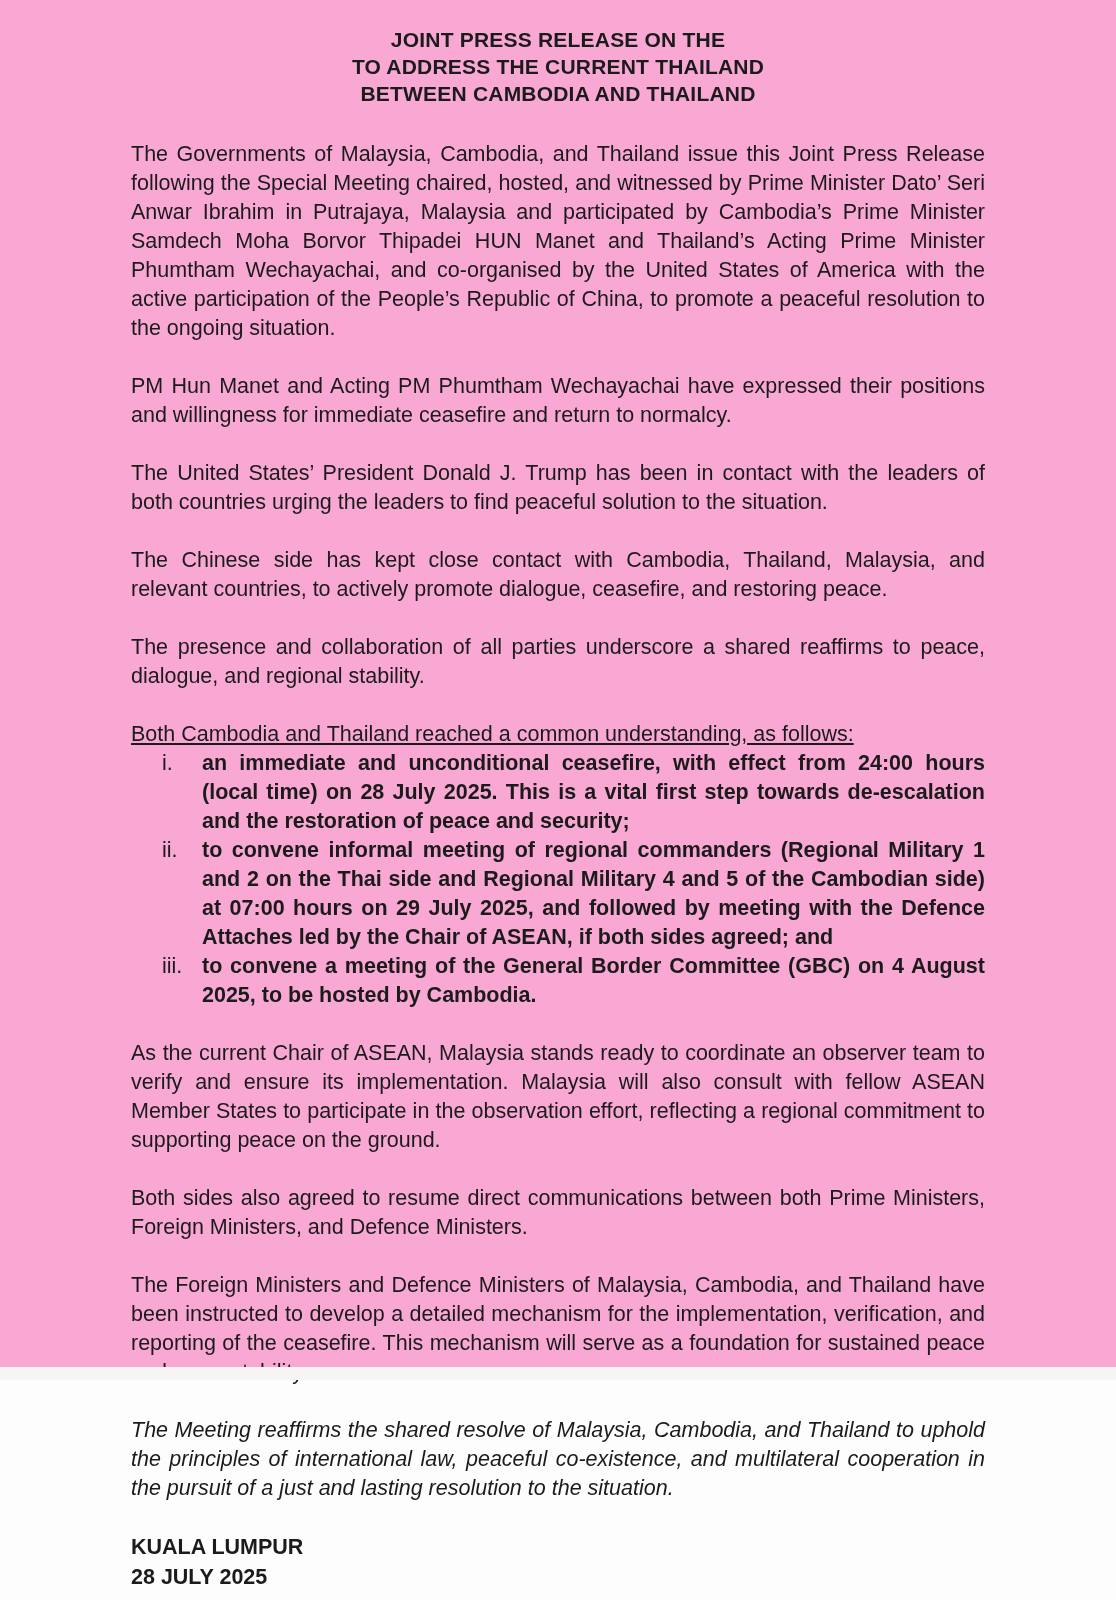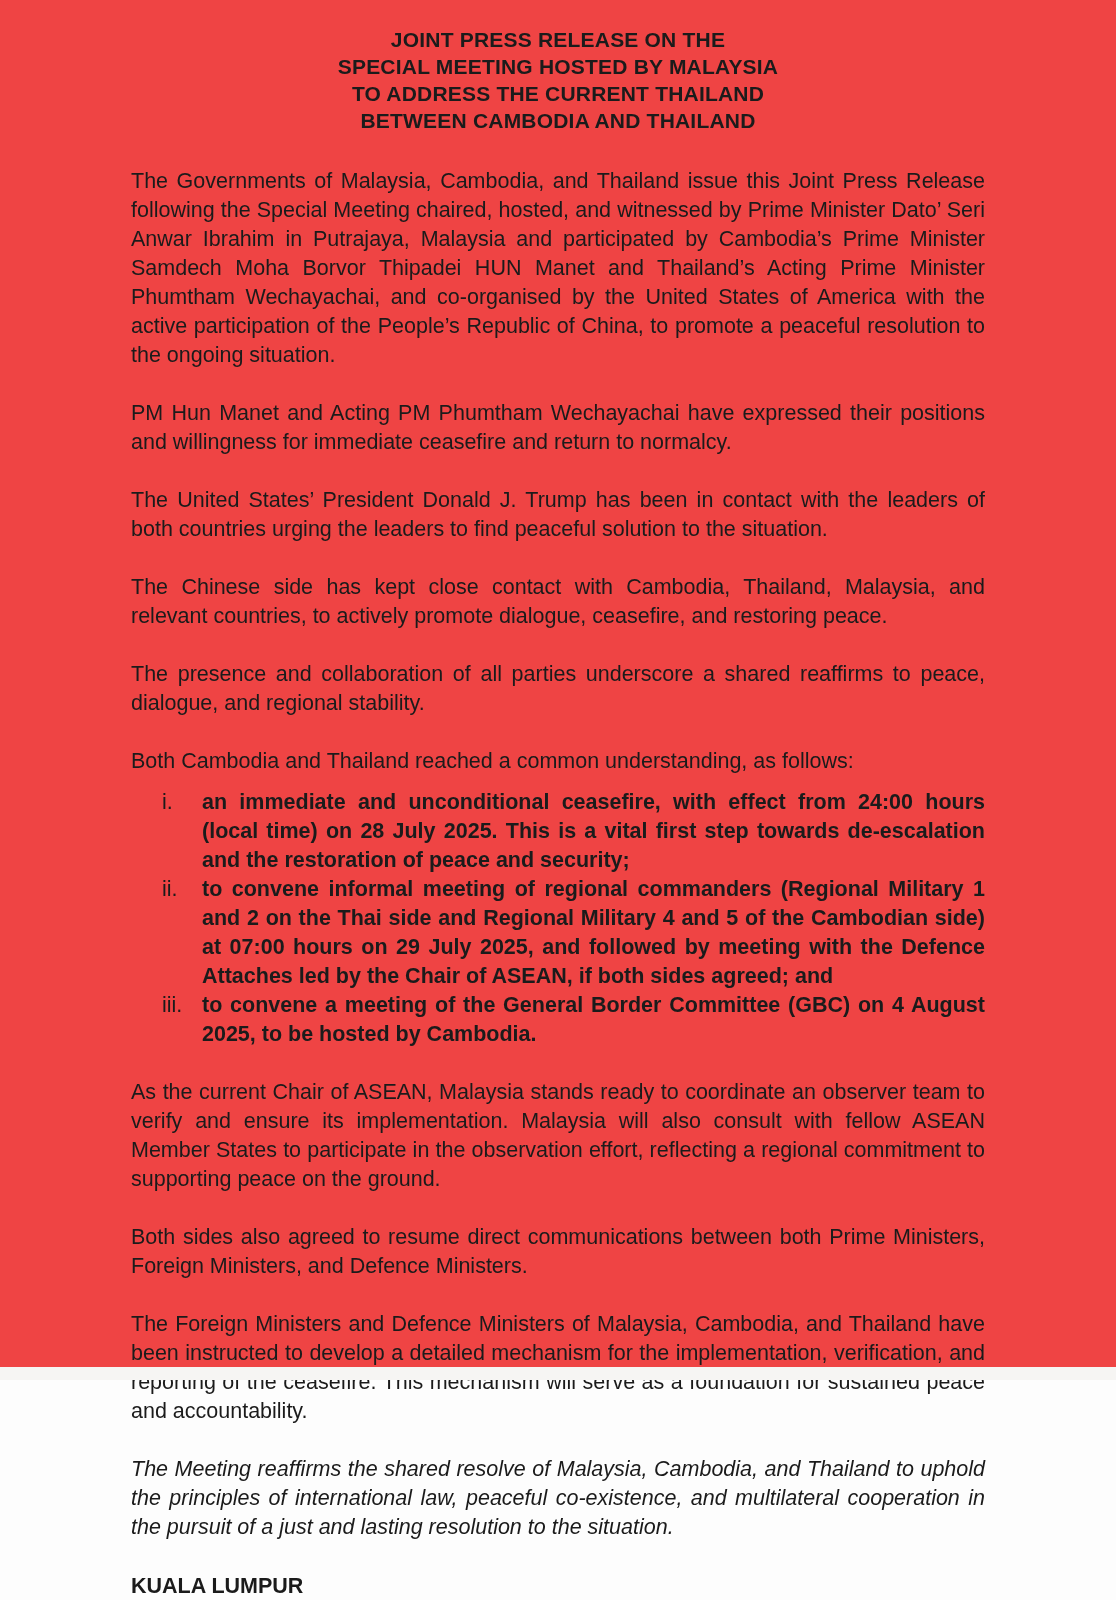--- a/index.html
+++ b/index.html
@@ -7,21 +7,21 @@
     padding: 0;
     background: #fdfdfd;
     width: 1116px;
     height: 1600px;
     overflow: hidden;
   }
   .page {
     position: relative;
     width: 1116px;
     height: 1380px;
-    background: #ef4444;
+    background: #f9a8d4;
     color: #1b1b1b;
     font-family: "Liberation Sans", "DejaVu Sans", sans-serif;
     box-sizing: border-box;
     padding: 26px 131px 0 131px;
   }
   .title {
     text-align: center;
     font-weight: bold;
     font-size: 21px;
     line-height: 27px;
@@ -74,34 +74,33 @@
     background: #f6f5f3;
   }
 </style>
 </head>
 <body>
 
 <div class="page">
 
   <div class="title">
     <div class="title-line">JOINT PRESS RELEASE ON THE</div>
-    <div class="title-line">SPECIAL MEETING HOSTED BY MALAYSIA</div>
     <div class="title-line">TO ADDRESS THE CURRENT THAILAND</div>
     <div class="title-line">BETWEEN CAMBODIA AND THAILAND</div>
   </div>
 
   <div class="body-text">
 
     <p class="para">The Governments of Malaysia, Cambodia, and Thailand issue this Joint Press Release following the Special Meeting chaired, hosted, and witnessed by Prime Minister Dato’ Seri Anwar Ibrahim in Putrajaya, Malaysia and participated by Cambodia’s Prime Minister Samdech Moha Borvor Thipadei HUN Manet and Thailand’s Acting Prime Minister Phumtham Wechayachai, and co-organised by the United States of America with the active participation of the People’s Republic of China, to promote a peaceful resolution to the ongoing situation.</p>
     <p class="para">PM Hun Manet and Acting PM Phumtham Wechayachai have expressed their positions and willingness for immediate ceasefire and return to normalcy.</p>
     <p class="para">The United States’ President Donald J. Trump has been in contact with the leaders of both countries urging the leaders to find peaceful solution to the situation.</p>
     <p class="para">The Chinese side has kept close contact with Cambodia, Thailand, Malaysia, and relevant countries, to actively promote dialogue, ceasefire, and restoring peace.</p>
     <p class="para">The presence and collaboration of all parties underscore a shared reaffirms to peace, dialogue, and regional stability.</p>
 
-    <p class="para list-intro" style="margin-bottom:12px;">Both Cambodia and Thailand reached a common understanding, as follows:</p>
+    <p class="para list-intro" style="margin-bottom:0;text-decoration:underline;">Both Cambodia and Thailand reached a common understanding, as follows:</p>
 
     <div class="agreement-list">
       <div class="agreement-item">
         <div class="item-numeral">i.</div>
         <div class="item-text">an immediate and unconditional ceasefire, with effect from 24:00 hours (local time) on 28 July 2025. This is a vital first step towards de-escalation and the restoration of peace and security;</div>
       </div>
       <div class="agreement-item">
         <div class="item-numeral">ii.</div>
         <div class="item-text">to convene informal meeting of regional commanders (Regional Military 1 and 2 on the Thai side and Regional Military 4 and 5 of the Cambodian side) at 07:00 hours on 29 July 2025, and followed by meeting with the Defence Attaches led by the Chair of ASEAN, if both sides agreed; and</div>
       </div>

